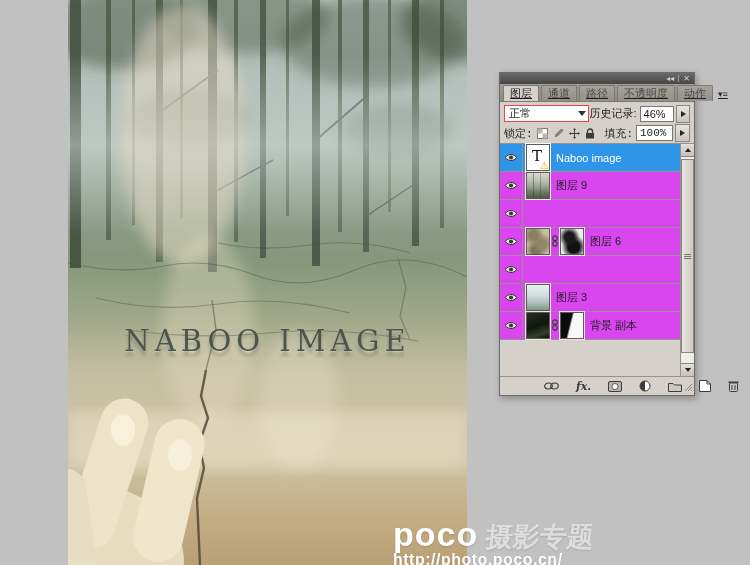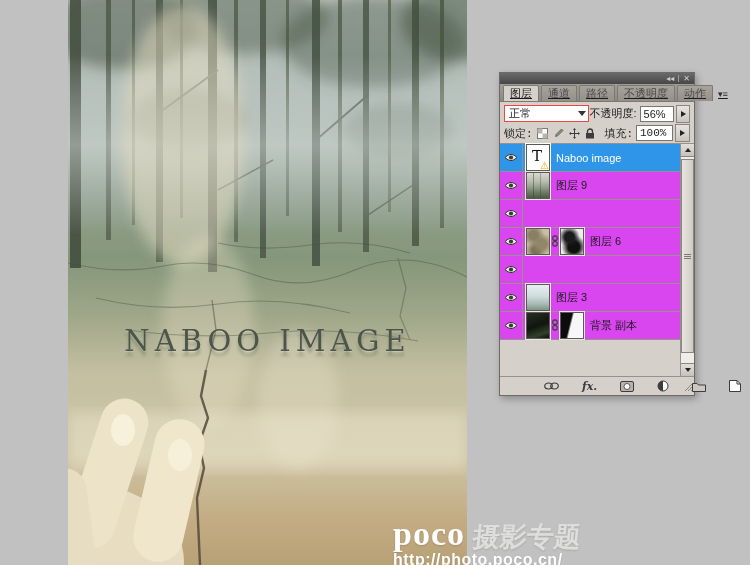--- a/index.html
+++ b/index.html
@@ -17,21 +17,21 @@
     font-family:"DejaVu Serif","Liberation Serif",serif;
     font-size:29px;letter-spacing:5px;color:#4d554a;white-space:nowrap;
     text-shadow:0 5px 3px rgba(70,80,65,.30), 0 1px 0 rgba(255,255,255,.25);
   }
 
   
   .watermark{position:absolute;left:393px;top:517px;line-height:1;}
   .wm-line1{display:flex;align-items:flex-end;}
   .wm-brand{
     font-size:34px;font-weight:bold;color:#ffffff;letter-spacing:1px;
-    font-family:Liberation Serif, serif;text-shadow:0 1px 2px rgba(0,0,0,.15);
+    font-family:Liberation Sans, sans-serif;text-shadow:0 1px 2px rgba(0,0,0,.15);
   }
   .wm-tag{
     font-size:27px;font-weight:bold;color:#dededc;margin-left:8px;
     transform:skewX(-6deg);text-shadow:0 1px 2px rgba(0,0,0,.12);
   }
   .wm-url{
     margin-top:1px;font-size:16px;font-weight:bold;color:#ffffff;
     letter-spacing:.5px;text-shadow:0 1px 2px rgba(0,0,0,.15);
   }
 
@@ -157,21 +157,21 @@
     position:absolute;left:0;right:0;top:2px;bottom:10px;
     background:linear-gradient(90deg,#e8e5e0,#cfcbc4);border:1px solid #8a867f;
     display:flex;align-items:center;justify-content:center;cursor:grab;
   }
   .grip{display:block;width:7px;height:5px;
     background:repeating-linear-gradient(#7d7973 0 1px,transparent 1px 2px);}
 
   
   .panel-toolbar{
     height:18px;border-top:1px solid #96928b;display:flex;align-items:center;
-    gap:23px;padding-left:44px;position:relative;background:#d5d1ca;
+    gap:17px;padding-left:44px;position:relative;background:#d5d1ca;
   }
   .pt-icon{display:flex;align-items:center;justify-content:center;cursor:pointer;color:#3c3c3c;}
   .fx-label{font-size:11px;font-style:italic;font-weight:bold;font-family:"DejaVu Serif",serif;color:#3c3c3c;}
   .resize-grip{position:absolute;right:1px;bottom:1px;cursor:nwse-resize;}
 </style>
 </head>
 <body>
 
 <div class="screen">
 
@@ -307,23 +307,23 @@
         <div class="panel-menu-btn">
         <span>▾≡</span>
       </div>
     </div>
 
     <div class="opt-row">
       <div class="dropdown">
         <span>正常</span>
         <span class="dd-arrow"></span>
       </div>
-      <span class="lbl">不透明度:</span>
+      <span class="lbl">历史记录:</span>
       <div class="valbox">
-        <span>56%</span>
+        <span>46%</span>
       </div>
       <div class="spin">
           <span class="tri"></span>
         </div>
     </div>
 
     <div class="opt-row lock-row">
       <span>锁定:</span>
       <div class="lock-icons">
         <svg width="11" height="11" viewBox="0 0 11 11">

